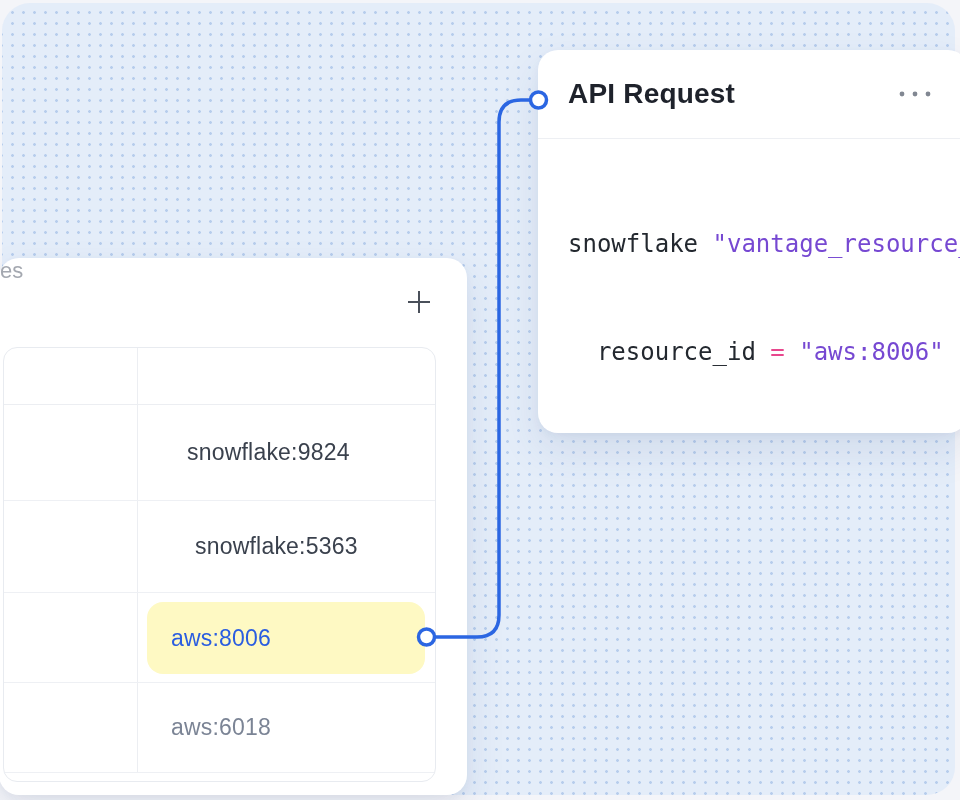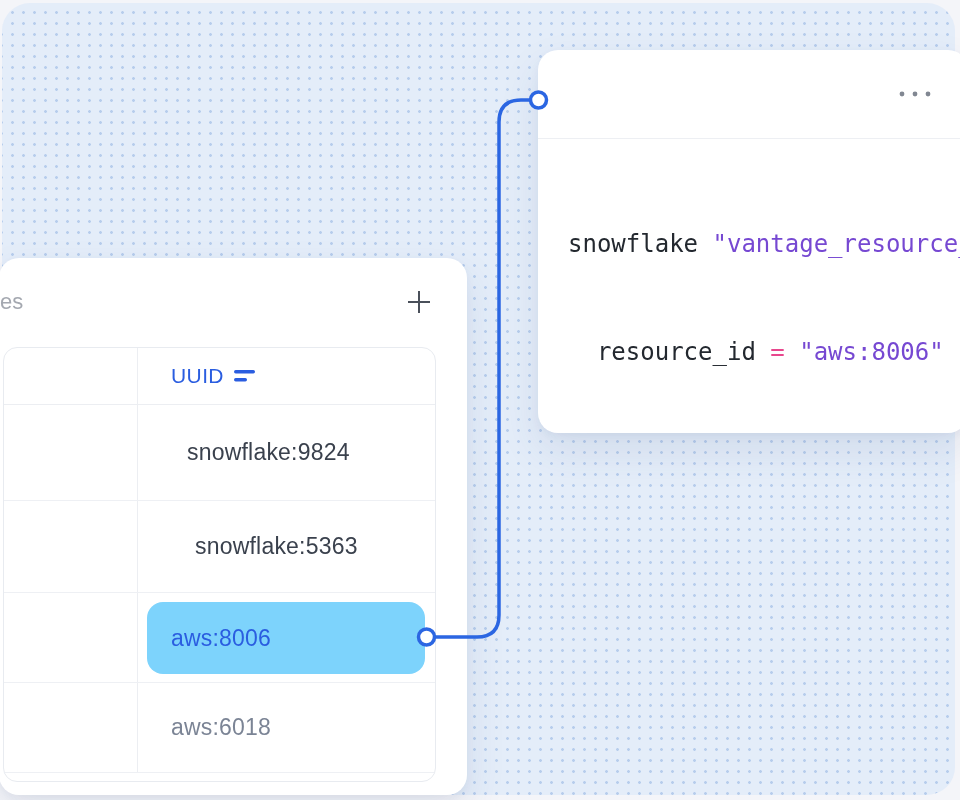--- a/index.html
+++ b/index.html
@@ -16,21 +16,21 @@
     background-size:11px 11px; background-position:5px 4px;
   }
   .card{
     position:absolute; background:#ffffff;
     box-shadow:0 18px 40px rgba(45,65,115,.10), 0 3px 8px rgba(45,65,115,.05);
   }
   
   .table-card{ left:-1px; top:258px; width:468px; height:537px; border-radius:20px; }
   .card-head{ position:absolute; left:0; top:0; right:0; height:88px; }
   .t-title{
-    position:absolute; left:1px; top:0; height:88px; display:flex; align-items:center;
+    position:absolute; left:1px; top:0; height:88px; display:flex; 
     font-size:22px; font-weight:500; color:#262b34; letter-spacing:.1px; white-space:pre;
   }
   .t-title .muted{ color:#a4a8b0; }
   .plus-btn{
     position:absolute; left:407px; top:31px; width:26px; height:26px;
     background:none; border:none; padding:0; cursor:pointer; color:#4a505a;
   }
   .itable{
     position:absolute; left:4px; top:89px; width:433px; height:435px;
     border:1px solid #e8ebf0; border-radius:14px; overflow:hidden; box-sizing:border-box;
@@ -42,21 +42,21 @@
   .thead .c2{ gap:10px; cursor:pointer; }
   .uuid-label{ color:#2a5de0; font-size:21px; font-weight:500; letter-spacing:.4px; }
   .sort-ic{ margin-top:3px; }
   .r1{ height:96px;gap:16px; } .r2{ height:92px;gap:24px; } .r3{ height:90px; } .r4{ height:90px; border-bottom:0; }
   .t-row:not(.thead){ border-bottom:1px solid #eef0f4; }
   .cell-text{ font-size:23px; color:#3a414d; letter-spacing:.2px; }
   .r4 .cell-text{ color:#7b8495; }
   .r3 .c2{ padding-left:0; }
   .pill{
     position:absolute; left:9px; top:9px; width:278px; height:72px;
-    background:#7dd3fc; border-radius:16px; display:flex; align-items:center; padding-left:24px; box-sizing:border-box;
+    background:#fef9c3; border-radius:16px; display:flex; align-items:center; padding-left:24px; box-sizing:border-box;
   }
   .pill .cell-text{ color:#2a5de0; }
   
   .api-card{ left:538px; top:50px; width:430px; height:383px; border-radius:20px; overflow:hidden; }
   .api-head{ position:absolute; left:0; top:0; right:0; height:88px; border-bottom:1px solid #edeff3; }
   .api-title{
     position:absolute; left:30px; top:0; height:88px; display:flex; align-items:center;
     margin:0; font-size:28px; font-weight:700; color:#1e222b; letter-spacing:.2px;
   }
   .menu-btn{ position:absolute; left:360px; top:30px; width:44px; height:26px;
@@ -88,29 +88,20 @@
           <svg width="26" height="26" viewBox="0 0 26 26">
               <path d="M13 2 V24 M2 13 H24" stroke="#4a505a" stroke-width="2" fill="none"></path>
             </svg>
         </span>
       </button>
     </div>
 
     <div class="itable">
       <div class="t-row thead">
         <div class="c1"></div>
-        <div class="c2">
-          <span class="uuid-label">UUID</span>
-          <span class="sort-ic">
-            <svg width="22" height="13" viewBox="0 0 22 13">
-                <rect x="0" y="0" width="21" height="3.4" rx="1.7" fill="#2a5de0"></rect>
-                <rect x="0" y="8" width="13" height="3.4" rx="1.7" fill="#2a5de0"></rect>
-              </svg>
-          </span>
-        </div>
       </div>
 
       <div class="t-row r1">
         <div class="c1"></div>
         <div class="c2">
             <span class="cell-text">snowflake:9824</span>
           </div>
       </div>
       <div class="t-row r2">
         <div class="c1"></div>
@@ -130,20 +121,21 @@
         <div class="c1"></div>
         <div class="c2">
             <span class="cell-text">aws:6018</span>
           </div>
       </div>
     </div>
   </div>
 
   <div class="card api-card">
     <div class="api-head">
+      <h2 class="api-title">API Request</h2>
       <button class="menu-btn">
         <span>
           <svg width="36" height="8" viewBox="0 0 36 8">
               <circle cx="4" cy="4" r="2.4" fill="#818792"></circle>
               <circle cx="17" cy="4" r="2.4" fill="#818792"></circle>
               <circle cx="30" cy="4" r="2.4" fill="#818792"></circle>
             </svg>
         </span>
       </button>
     </div>

